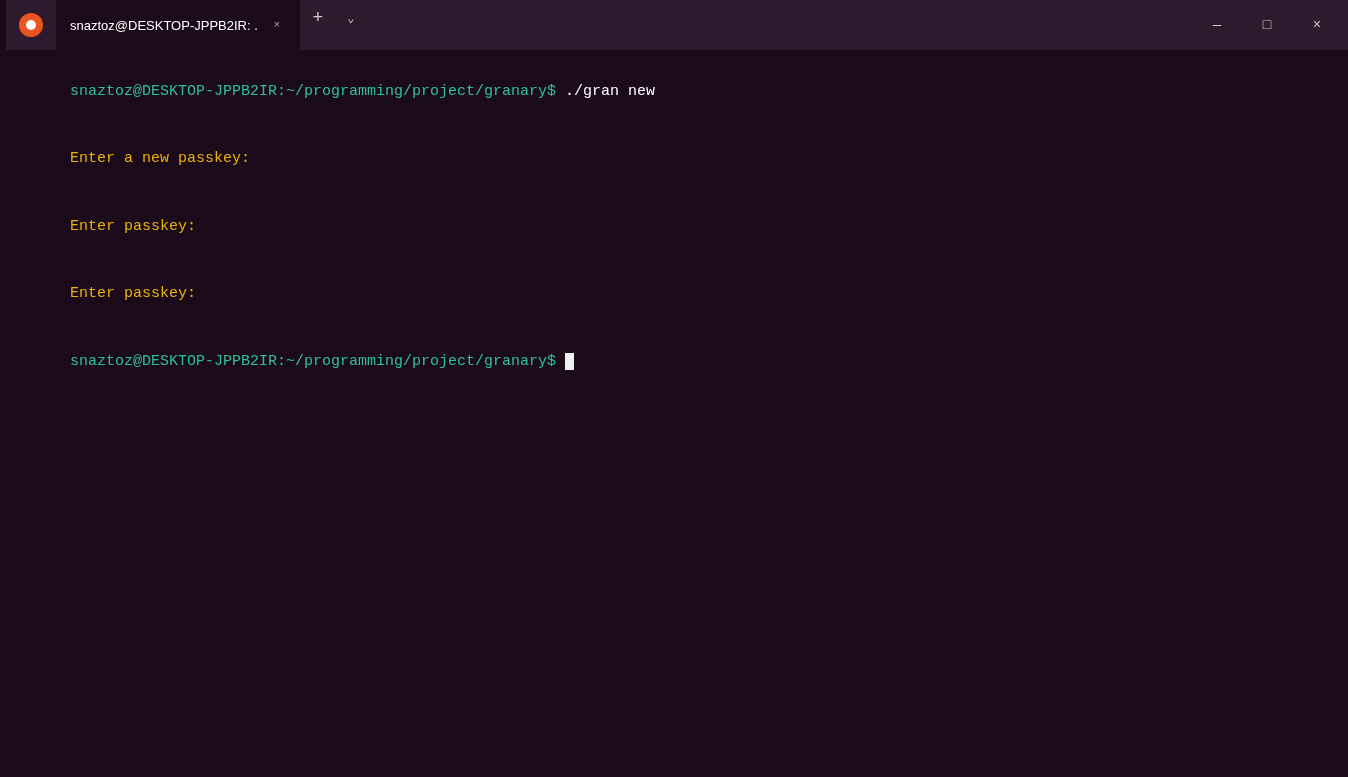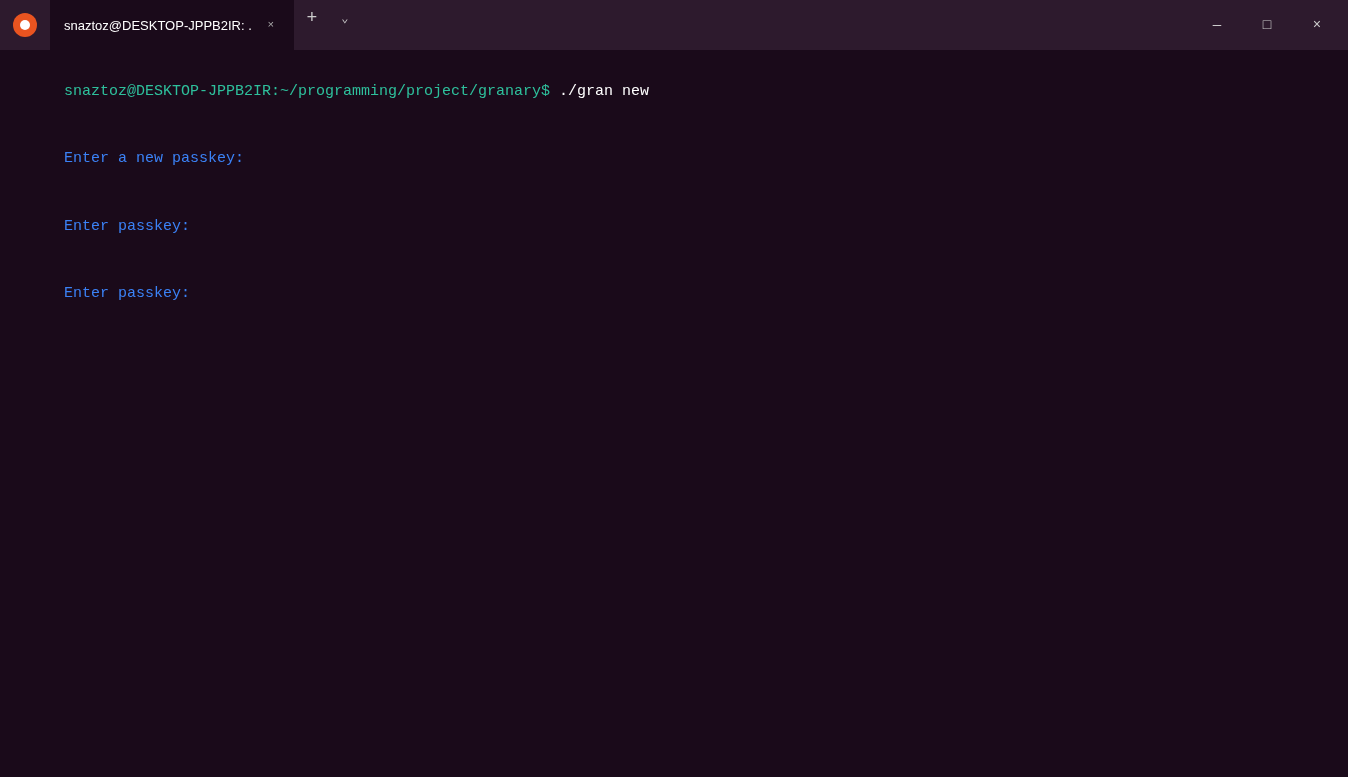--- a/index.html
+++ b/index.html
@@ -15,20 +15,21 @@
       font-family: 'Courier New', Courier, monospace;
       overflow: hidden;
     }
 
     .window {
       width: 100%;
       height: 100%;
       display: flex;
       flex-direction: column;
       background: #1a0a1a;
+      padding-left: 6px;
     }
 
     .titlebar {
       display: flex;
       align-items: center;
       background: #2d1a2d;
       height: 50px;
       padding: 0 0;
       flex-shrink: 0;
     }
@@ -151,21 +152,21 @@
 
     .prompt {
       color: #2ec09c;
     }
 
     .cmd {
       color: #ffffff;
     }
 
     .output {
-      color: #3b82f6;
+      color: #eab308;
     }
 
     .cursor {
       display: inline-block;
       width: 9px;
       height: 17px;
       background: #f0f0f0;
       vertical-align: text-bottom;
       animation: blink 1s step-end infinite;
     }
@@ -219,14 +220,17 @@
     <div class="line">
       <span class="output">Enter passkey:</span>
     </div>
 
 
     <div class="line">
       <span class="output">Enter passkey:</span>
     </div>
 
 
+    <div class="line">
+      <span class="prompt">snaztoz@DESKTOP-JPPB2IR:~/programming/project/granary</span><span class="prompt">$</span><span class="cmd"> </span><span class="cursor"></span>
+    </div>
   </div>
 </div>
 
 </body></html>

